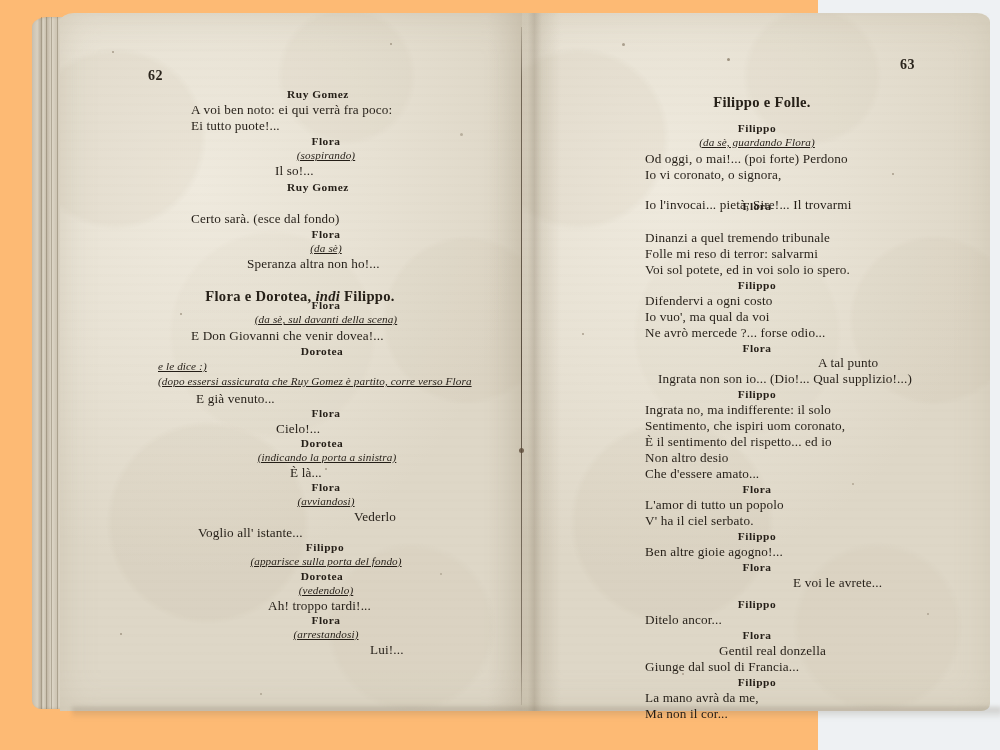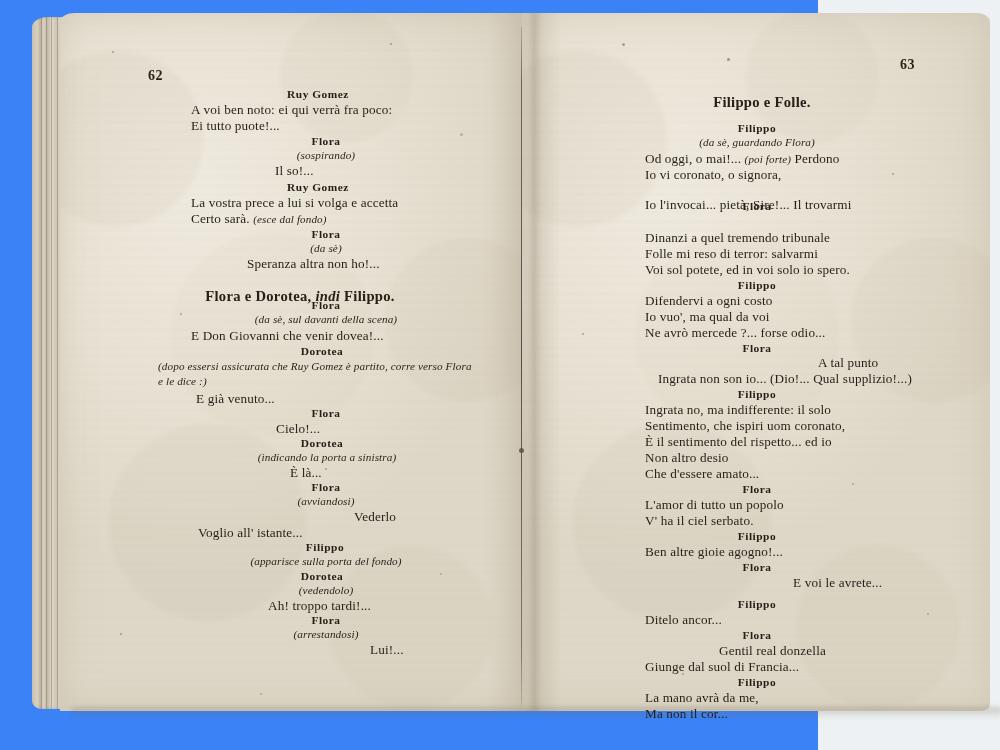--- a/index.html
+++ b/index.html
@@ -12,21 +12,21 @@
     width: 1000px;
     height: 750px;
     overflow: hidden;
     font-family: "Liberation Serif", "DejaVu Serif", serif;
   }
 
   #scan {
     position: relative;
     width: 818px;
     height: 750px;
-    background: #3b82f6;
+    background: #fdba74;
   }
 
   
   #book {
     position: absolute;
     left: 32px;
     top: 13px;
     width: 958px;
     height: 698px;
   }
@@ -195,35 +195,36 @@
     letter-spacing: .5px;
     text-align: center;
   }
   
   .dir {
     font-style: italic;
     font-size: 11.2px;
     line-height: 14.6px;
     letter-spacing: .1px;
     text-align: center;
+    text-decoration: underline;
   }
   .dir.wide {
     text-align: left;
     white-space: normal;
     line-height: 15.2px;
   }
   .scene-head {
     font-weight: bold;
     font-size: 14.6px;
     line-height: 22px;
     letter-spacing: .3px;
     text-align: center;
   }
   .scene-head .it { font-style: italic; font-weight: bold; }
-  .inl-dir { font-style: italic; font-size: 11px; }
+  .inl-dir { font-size: 13px; }
 
   .blk { position: absolute; }
 
   
   .speck {
     position: absolute;
     background: #6b5c46;
     border-radius: 50%;
     opacity: .5;
     pointer-events: none;
@@ -280,37 +281,36 @@
 
       <div class="blk ln spk" style="left:168px;top:74px;width:180px">Ruy Gomez</div>
       <div class="blk ln" style="left:131px;top:89px">A voi ben noto: ei qui verrà fra poco:</div>
       <div class="blk ln" style="left:131px;top:105px">Ei tutto puote!...</div>
 
       <div class="blk ln spk" style="left:176px;top:121px;width:180px">Flora</div>
       <div class="blk ln dir" style="left:176px;top:135px;width:180px">(sospirando)</div>
       <div class="blk ln" style="left:215px;top:150px">Il so!...</div>
 
       <div class="blk ln spk" style="left:168px;top:167px;width:180px">Ruy Gomez</div>
-      <div class="blk ln" style="left:131px;top:182px">La vostra prece a lui si volga e accetta</div>
       <div class="blk ln" style="left:131px;top:198px"><span>Certo sarà.</span> <span class="inl-dir">(esce dal fondo)</span></div>
 
       <div class="blk ln spk" style="left:176px;top:214px;width:180px">Flora</div>
       <div class="blk ln dir" style="left:176px;top:228px;width:180px">(da sè)</div>
       <div class="blk ln" style="left:187px;top:243px">Speranza altra non ho!...</div>
 
       <div class="blk scene-head" style="left:90px;top:272px;width:300px"><span>Flora e Dorotea,</span> <span class="it">indi</span> <span>Filippo.</span></div>
 
       <div class="blk ln spk" style="left:176px;top:285px;width:180px">Flora</div>
       <div class="blk ln dir" style="left:146px;top:299px;width:240px">(da sè, sul davanti della scena)</div>
       <div class="blk ln" style="left:131px;top:315px">E Don Giovanni che venir dovea!...</div>
 
       <div class="blk ln spk" style="left:172px;top:331px;width:180px">Dorotea</div>
       <div class="blk ln dir wide" style="left:98px;top:346px;width:360px">
+        <div>e le dice :)</div>
         <div>(dopo essersi assicurata che Ruy Gomez è partito, corre verso Flora</div>
-        <div>e le dice :)</div>
       </div>
       <div class="blk ln" style="left:136px;top:378px">E già venuto...</div>
 
       <div class="blk ln spk" style="left:176px;top:393px;width:180px">Flora</div>
       <div class="blk ln" style="left:216px;top:408px">Cielo!...</div>
 
       <div class="blk ln spk" style="left:172px;top:423px;width:180px">Dorotea</div>
       <div class="blk ln dir" style="left:152px;top:437px;width:230px">(indicando la porta a sinistra)</div>
       <div class="blk ln" style="left:230px;top:452px">È là...</div>
 

